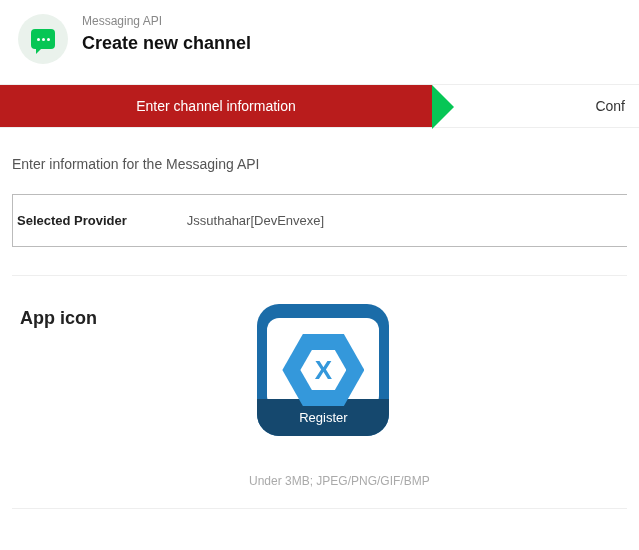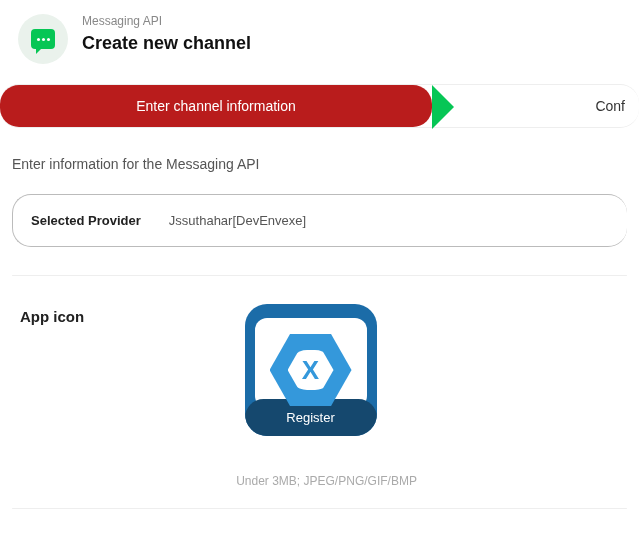--- a/index.html
+++ b/index.html
@@ -1,34 +1,34 @@
 <!DOCTYPE html>
 <html><head>
   <meta charset="utf-8">
   <style>
-    * { margin:0; padding:0; box-sizing:border-box; font-family:Arial,Helvetica,sans-serif;border-radius:19px; }
+    * { margin:0; padding:0; box-sizing:border-box; font-family:Arial,Helvetica,sans-serif; }
     body { background:#fff; width:639px; height:550px; overflow:hidden; }
     .header { display:flex; align-items:flex-start; padding:14px 12px 20px 18px; gap:14px; }
     .logo-box { width:50px; height:50px; border-radius:50%; background:#eaf2ec; display:flex; align-items:center; justify-content:center; flex:none; }
     .bubble { width:24px; height:20px; background:#06c655; border-radius:4px; position:relative; display:flex; align-items:center; justify-content:center; gap:2px; }
     .bubble::after { content:""; position:absolute; bottom:-5px; left:5px; border-width:5px 5px 0 0; border-style:solid; border-color:#06c655 transparent transparent transparent; }
     .dot { width:3px; height:3px; background:#fff; border-radius:50%; }
     .titles .sub { font-size:12px; color:#888; margin-bottom:5px; }
     .titles .main { font-size:18px; font-weight:bold; color:#111; }
     .stepper { display:flex; height:44px; border-top:1px solid #eee; border-bottom:1px solid #eee; }
     .step-active { position:relative; width:432px; background:#b91c1c; color:#fff; font-size:14px; display:flex; align-items:center; justify-content:center; }
     .step-active::after { content:""; position:absolute; right:-22px; top:0; border-top:22px solid transparent; border-bottom:22px solid transparent; border-left:22px solid #06c655; }
     .step-next { flex:1; display:flex; align-items:center; justify-content:flex-end; padding-right:14px; font-size:14px; color:#333; }
     .desc { font-size:14px; color:#555; padding:28px 12px 22px 12px; }
-    .provider-box { margin:0 12px; border:1px solid #bbb; border-right:none; padding:18px 18px; display:flex; gap:28px; align-items:center; }
+    .provider-box { margin:0 12px; border:1px solid #bbb; border-right:none; padding:18px 4px; display:flex; gap:60px; align-items:center; }
     .provider-box .lbl { font-size:13px; color:#222; font-weight:bold; }
     .provider-box .val { font-size:13px; color:#555; }
     .divider { border:none; border-top:1px solid #eee; margin:28px 12px 0 12px; }
     .appicon-row { display:flex; padding:28px 20px 0 20px; gap:120px; align-items:flex-start; }
-    .appicon-row .lbl { font-size:15px; color:#222; font-weight:bold; padding-top:4px; }
+    .appicon-row .lbl { font-size:18px; color:#222; font-weight:bold; padding-top:4px; }
     .icon-col { display:flex; flex-direction:column; align-items:center; }
     .icon-tile { width:132px; height:132px; border-radius:22px; background:#1b6ca8; position:relative; overflow:hidden; display:flex; align-items:center; justify-content:center; }
     .icon-tile .white-bg { position:absolute; inset:14px 10px 28px 10px; background:#fff; border-radius:12px; }
     .hex { width:82px; height:72px; background:#3498db; position:relative; clip-path:polygon(25% 0,75% 0,100% 50%,75% 100%,25% 100%,0 50%); display:flex; align-items:center; justify-content:center; z-index:1; }
     .hex-inner { width:46px; height:40px; background:#fff; clip-path:polygon(25% 0,75% 0,100% 50%,75% 100%,25% 100%,0 50%); display:flex; align-items:center; justify-content:center; }
     .x { font-size:26px; font-weight:bold; color:#3498db; font-family:Arial,sans-serif; }
     .reg-band { position:absolute; left:0; right:0; bottom:0; height:37px; background:#15486e; color:#fff; font-size:13px; display:flex; align-items:center; justify-content:center; }
     .hint { font-size:12px; color:#aaa; margin-top:38px;padding-left:32px; }
     .divider2 { border:none; border-top:1px solid #eee; margin:20px 12px 0 12px; }
   </style>

